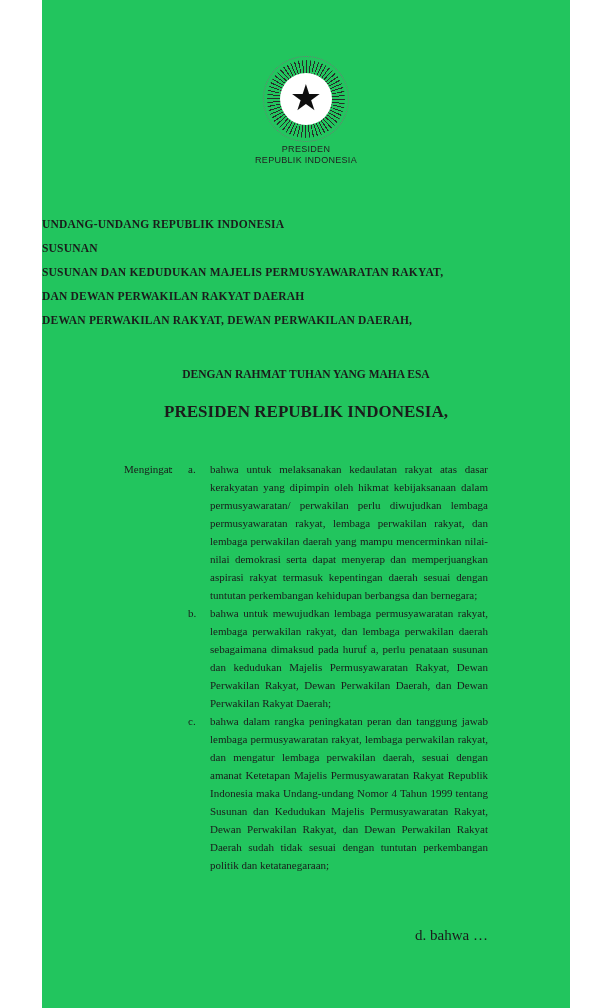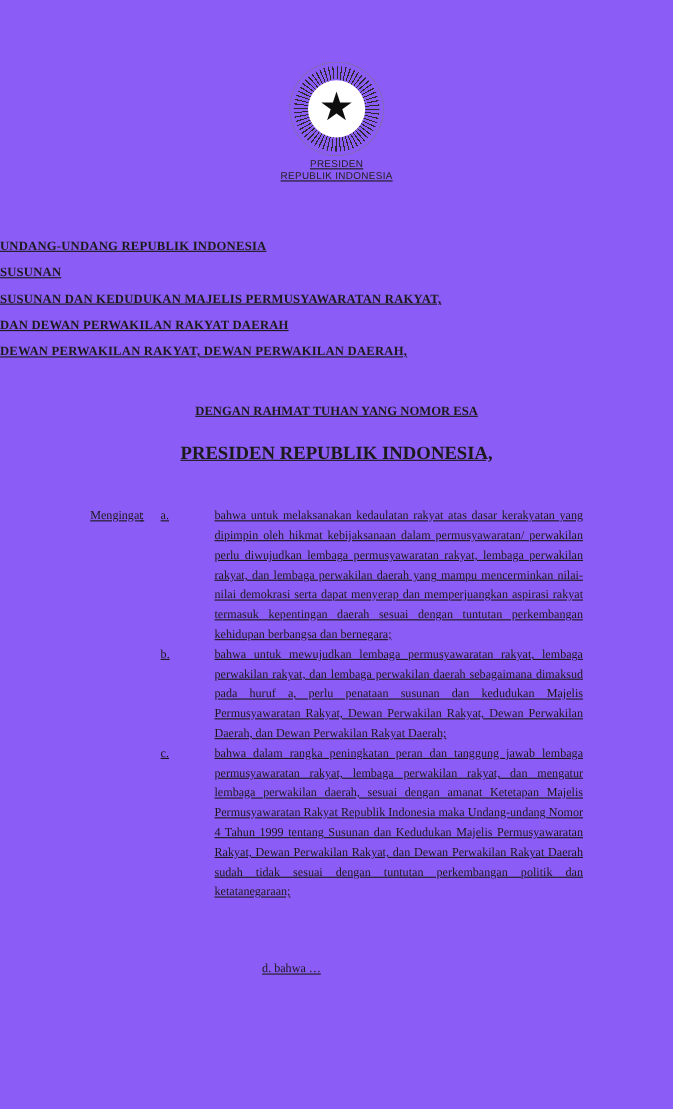--- a/index.html
+++ b/index.html
@@ -1,26 +1,25 @@
 <!DOCTYPE html>
 <html><head>
 <meta charset="utf-8">
 <style>
   * { box-sizing: border-box; }
   html, body { margin: 0; padding: 0; background: #ffffff; }
   .page {
     position: relative;
-    width: 612px;
+    width: 528px;
     height: 1008px;
     margin: 0 auto;
-    background: #8b5cf6;
+    background: #22c55e;
     color: #1b1b1b;
     font-family: "Liberation Serif", serif;
     overflow: hidden;
-    text-decoration: underline;
   }
   .letterhead { padding-top: 60px; text-align: center; }
   .emblem {
     position: relative;
     width: 78px; height: 78px;
     margin: 0 auto;
     border-radius: 50%;
     background: repeating-conic-gradient(from 0deg, #2a2a2a 0deg 1.7deg, rgba(0,0,0,0) 1.7deg 6deg);
   }
   .emblem::before {
@@ -82,26 +81,25 @@
   .c-label { white-space: nowrap; }
   .c-colon { }
   .c-item {
     display: grid;
     grid-template-columns: 22px 1fr;
   }
   .c-item .marker { }
   .c-item .text {
     text-align: justify;
     text-justify: inter-word;
-    margin-left: 27px;
   }
   .catchword {
     margin: 52px 82px 0 0;
-    text-align: center;
-    font-size: 11px;
+    text-align: right;
+    font-size: 15px;
     line-height: 18px;
   }
 </style>
 </head>
 <body>
 
 <div class="page">
 
   <div class="letterhead">
     <div class="emblem">
@@ -114,21 +112,21 @@
   </div>
 
   <div class="title-block">
     <div>UNDANG-UNDANG REPUBLIK INDONESIA</div>
     <div>SUSUNAN</div>
     <div>SUSUNAN DAN KEDUDUKAN MAJELIS PERMUSYAWARATAN RAKYAT,</div>
     <div>DAN DEWAN PERWAKILAN RAKYAT DAERAH</div>
     <div>DEWAN PERWAKILAN RAKYAT, DEWAN PERWAKILAN DAERAH,</div>
   </div>
 
-  <div class="motto">DENGAN RAHMAT TUHAN YANG NOMOR ESA</div>
+  <div class="motto">DENGAN RAHMAT TUHAN YANG MAHA ESA</div>
 
   <div class="issuer">PRESIDEN REPUBLIK INDONESIA,</div>
 
   <div class="body-block">
     <div class="consider">
       <div class="c-label">Mengingat</div>
       <div class="c-colon">:</div>
       <div class="c-items">
         <div class="c-item">
           <span class="marker">a.</span>

